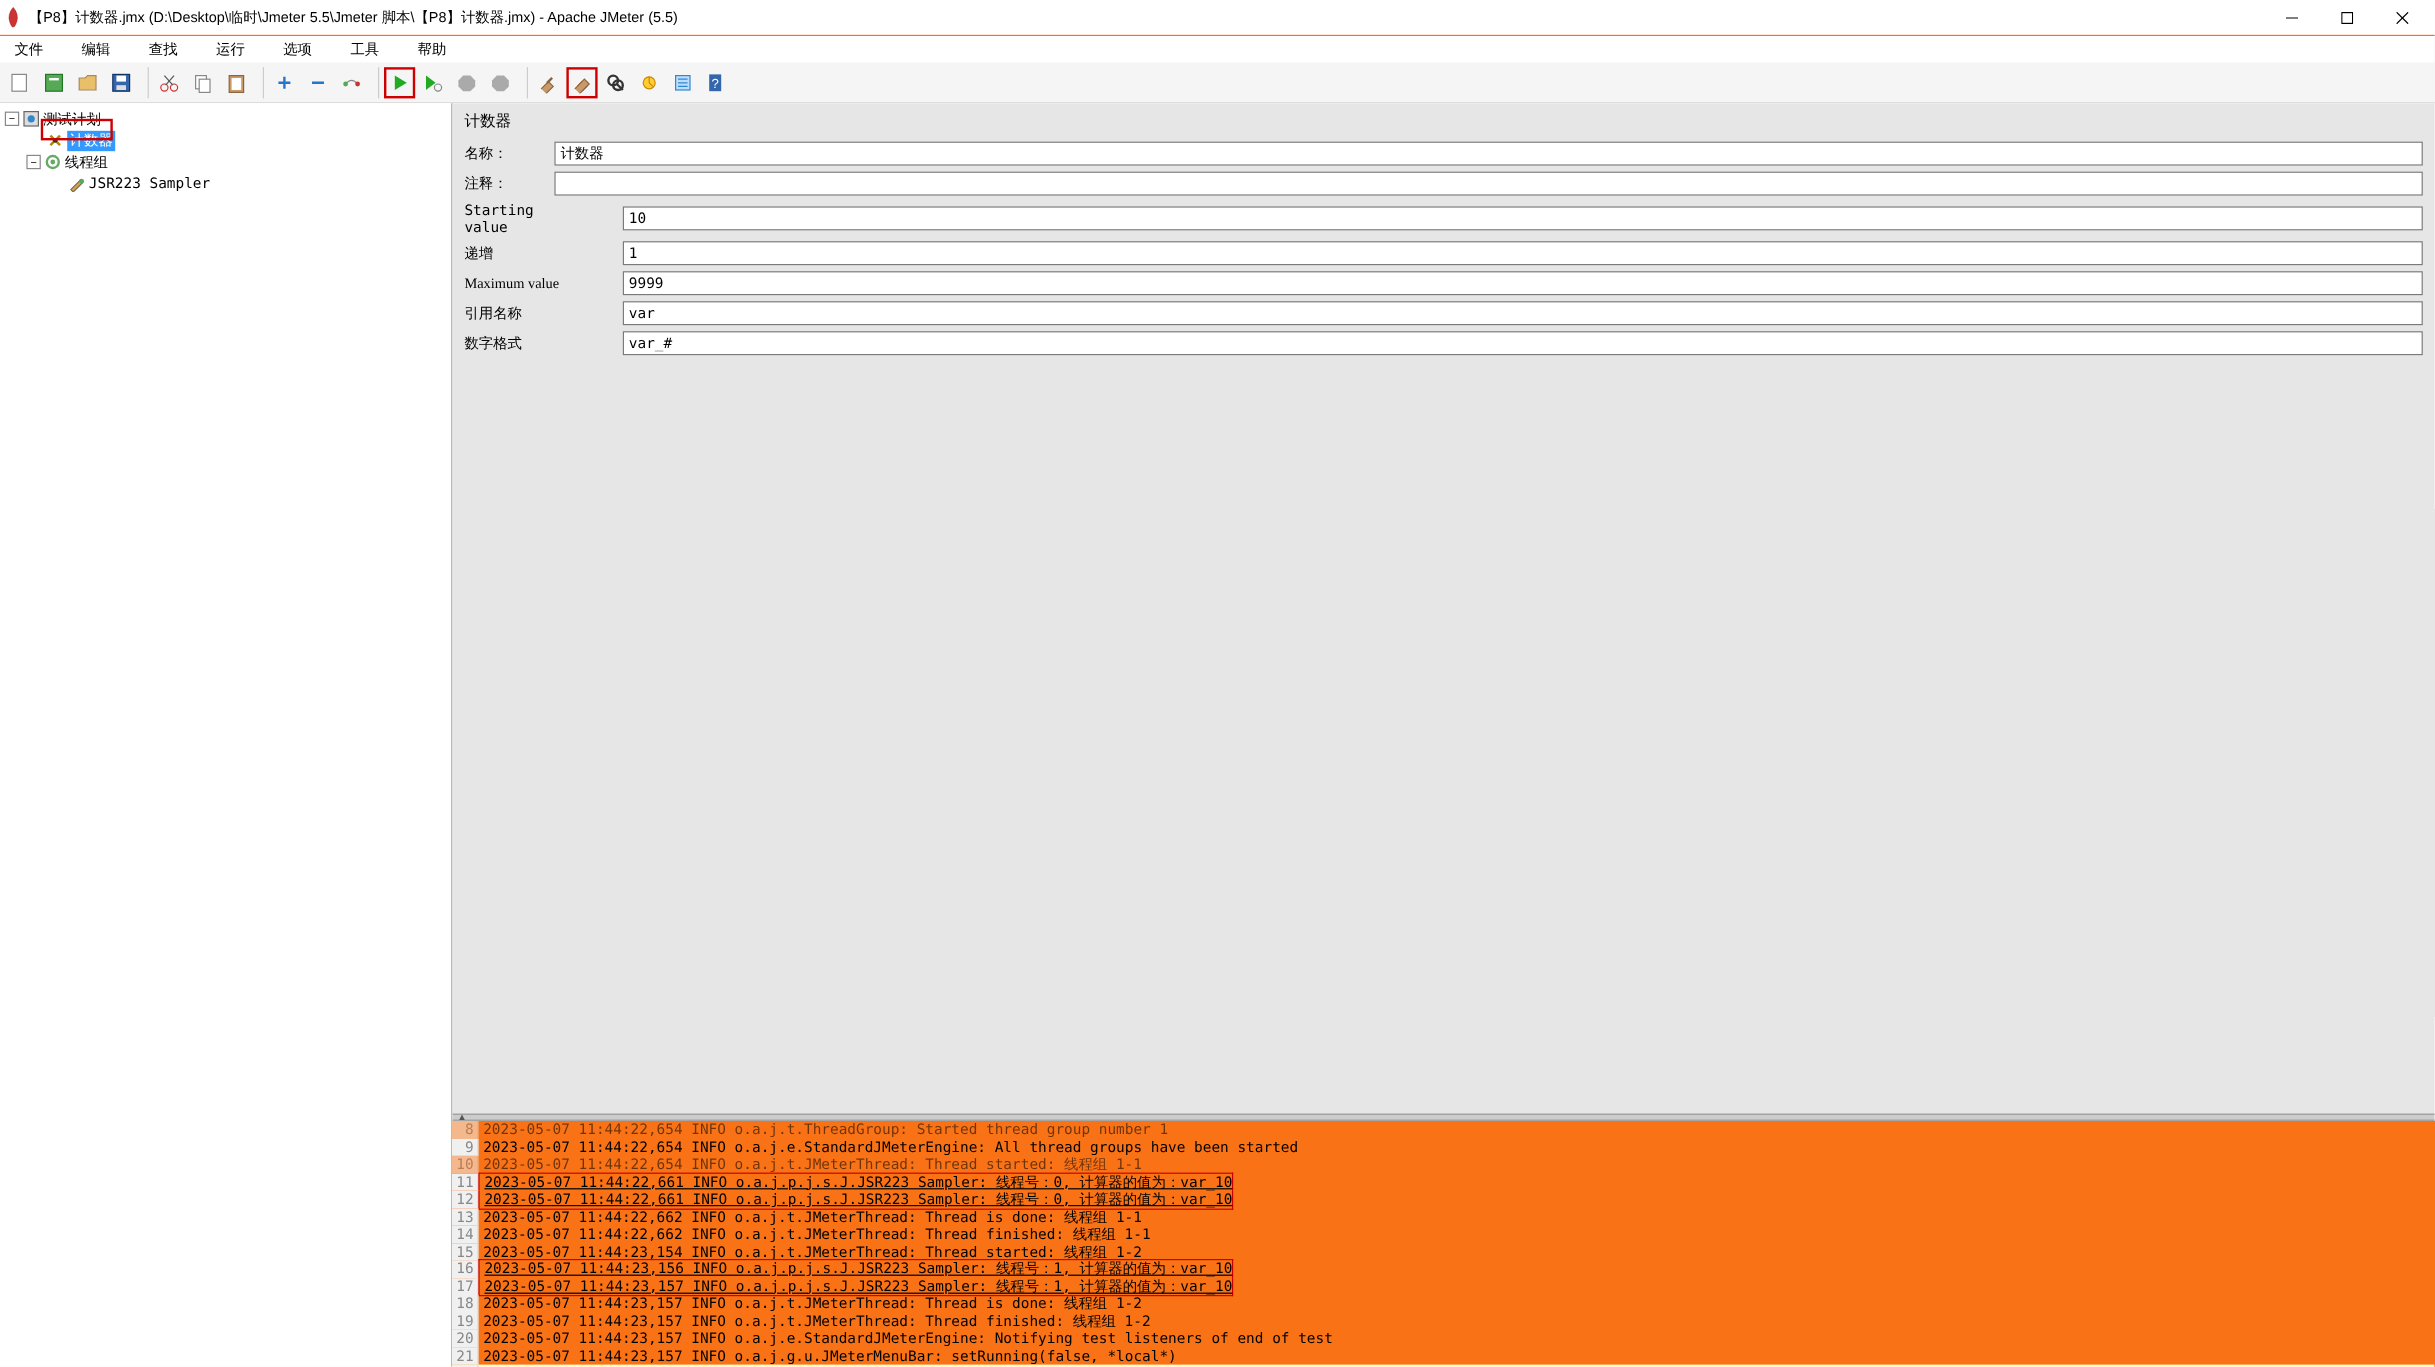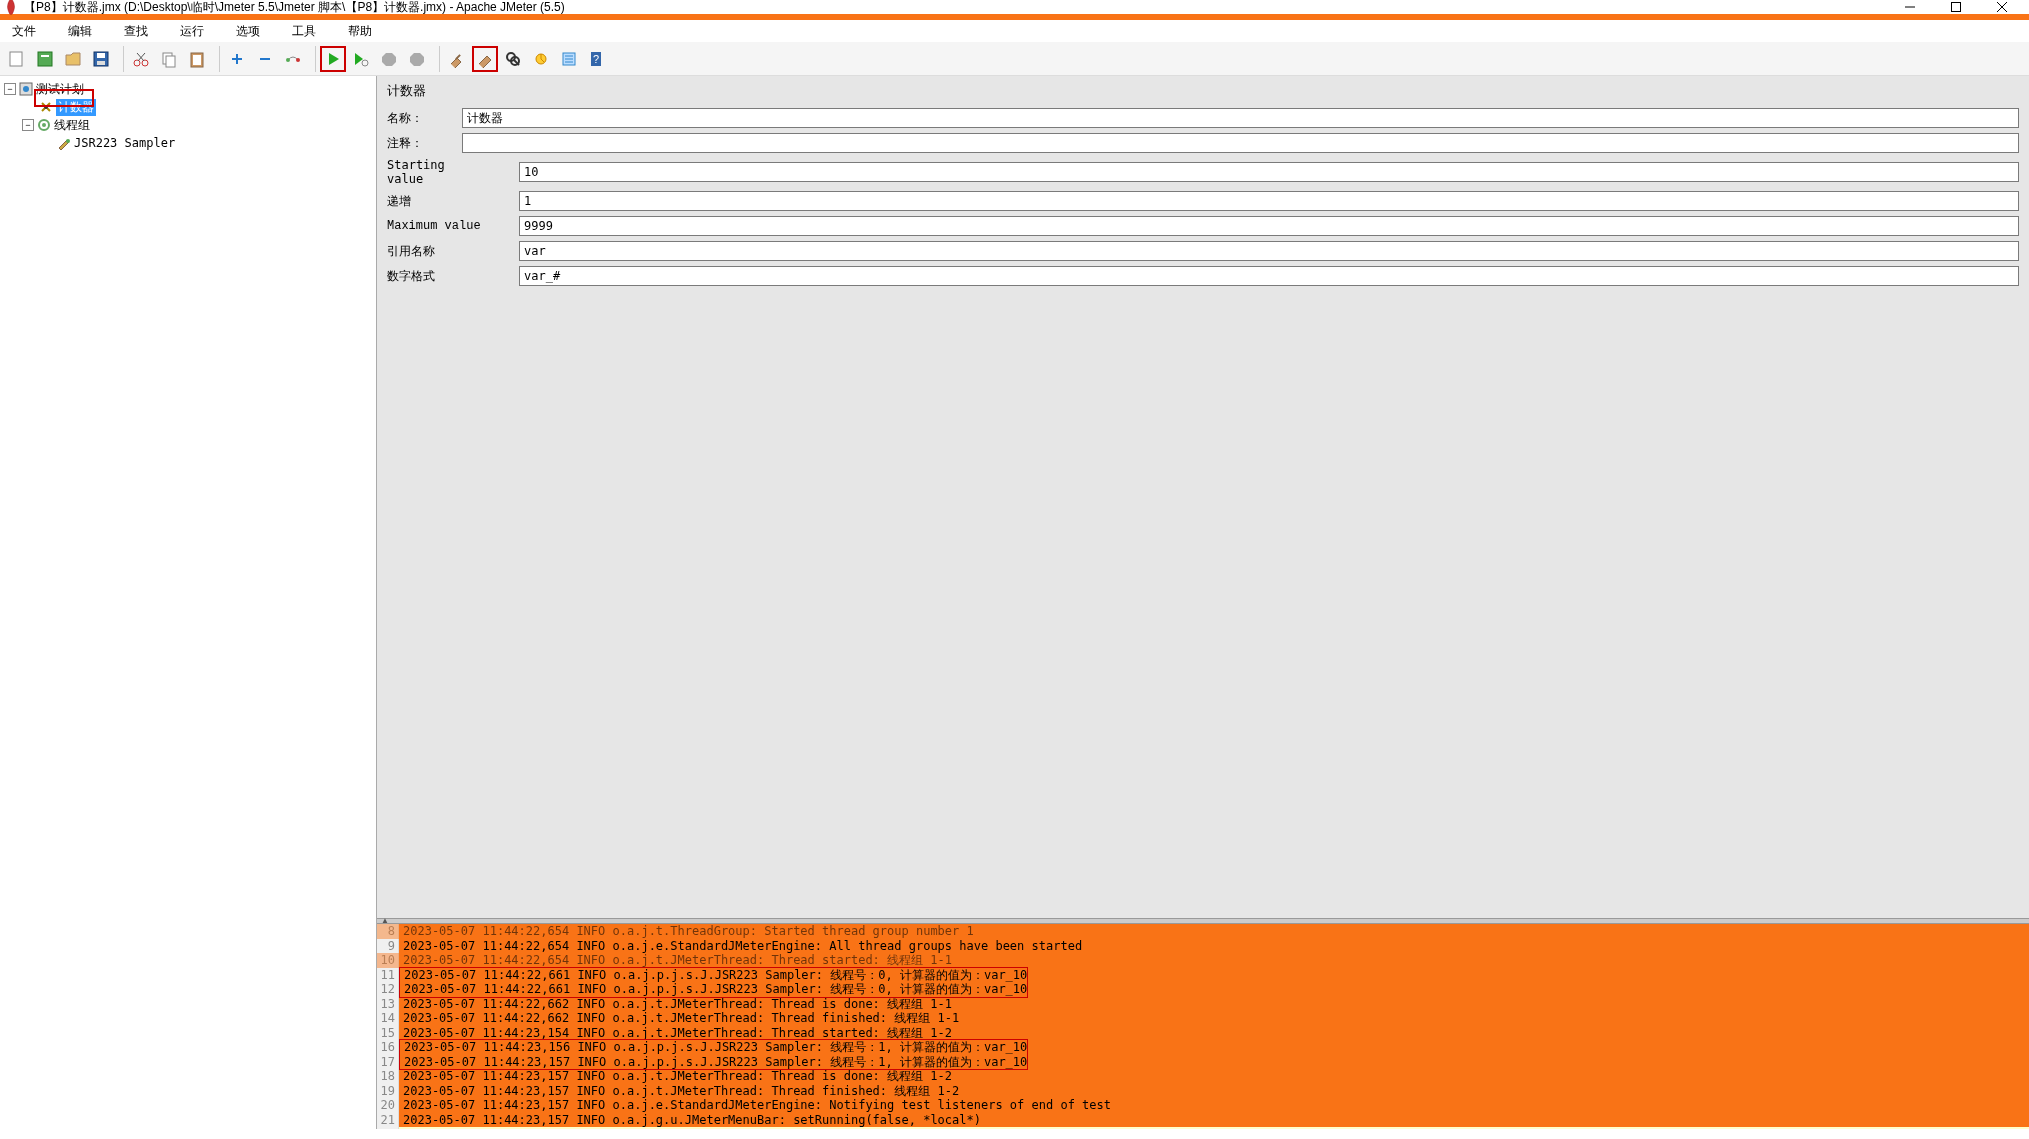--- a/index.html
+++ b/index.html
@@ -1,17 +1,17 @@
 <!DOCTYPE html>
 <html><head>
 <meta charset="utf-8">
 <style>
 * { box-sizing: border-box; margin: 0; padding: 0; }
 body { font-family: "Microsoft YaHei", Arial, sans-serif; font-size: 12px; background: #fff; color: #000; overflow: hidden; }
-.titlebar { height: 20px; display: flex; align-items: center; padding: 0 4px; background: #fff; border-bottom: 6px solid #f97316; }
+.titlebar { height: 30px; display: flex; align-items: center; padding: 0 4px; background: #fff; border-bottom: 1px solid #f97316; }
 .titlebar .feather { width: 14px; height: 18px; margin-right: 6px; }
 .titlebar-text { flex: 1; font-size: 12px; }
 .win-controls { display: flex; gap: 0; }
 .win-btn { width: 46px; height: 30px; display: flex; align-items: center; justify-content: center; cursor: pointer; }
 .menubar { height: 22px; display: flex; align-items: center; padding: 0 4px; gap: 16px; }
 .menubar .menu-item { padding: 2px 8px; cursor: pointer; }
 .toolbar { height: 34px; display: flex; align-items: center; padding: 2px 4px; gap: 2px; border-bottom: 1px solid #ddd; background: #f5f5f5; }
 .tbtn { width: 26px; height: 26px; display: flex; align-items: center; justify-content: center; cursor: pointer; border: 1px solid transparent; position: relative; }
 .tsep { width: 6px; height: 26px; border-right: 1px solid #ccc; margin: 0 2px; }
 .tbtn.hl { border: 2px solid #c00; }
@@ -31,21 +31,21 @@
 .form-row input[type=text] { flex: 1; height: 20px; border: 1px solid #7a7a7a; padding: 0 4px; font-family: monospace; font-size: 12px; background: #fff; }
 .chk-row { display: flex; align-items: center; margin: 4px 0; }
 .chk-row input { margin-right: 6px; }
 .chk-box-hl { border: 2px solid #c00; padding: 4px 6px 6px 4px; display: inline-block; margin-top: 4px; }
 .splitter { height: 6px; background: #ccc; border-top: 1px solid #999; border-bottom: 1px solid #999; cursor: ns-resize; position: relative; }
 .splitter::after { content: "▲"; font-size: 8px; position: absolute; left: 4px; top: -3px; color: #555; }
 .log-area { height: 205px; background: #f97316; overflow: auto; font-family: Consolas, monospace; font-size: 12px; white-space: nowrap; }
 .log-gutter { display: inline-block; width: 22px; text-align: right; background: #f0f0f0; color: #888; padding-right: 3px; border-right: 1px solid #ddd; user-select: none; }
 .log-line { display: block; line-height: 14.5px; }
 .log-text { padding-left: 4px; }
-.log-hl { border: 1px solid #c00; display: inline-block; margin: -1px 0; }
+.log-hl { border: 1px solid #c00; display: inline-block; margin: -1px 0; text-decoration: underline; }
 .log-cursor { background: #ffffcc; display: inline-block; width: 100%; }
 svg { display: block; }
 </style>
 </head>
 <body>
 
 <div class="titlebar">
   <svg class="feather" viewBox="0 0 14 18">
       <path d="M7 0 Q2 6 4 12 Q6 18 7 16 Q8 18 10 12 Q12 6 7 0" fill="#c33" stroke="#800" stroke-width="0.3"></path>
     </svg>
@@ -267,21 +267,21 @@
       </div>
       <div class="form-row">
         <label style="font-family:monospace;">Starting value</label>
         <input type="text" value="10" style="">
       </div>
       <div class="form-row">
         <label>递增</label>
         <input type="text" value="1" style="">
       </div>
       <div class="form-row">
-        <label style="font-family:Liberation Mono, monospace;">Maximum value</label>
+        <label style="font-family:Liberation Serif, serif;">Maximum value</label>
         <input type="text" value="9999" style="">
       </div>
       <div class="form-row">
         <label>引用名称</label>
         <input type="text" value="var" style="">
       </div>
       <div class="form-row">
         <label>数字格式</label>
         <input type="text" value="var_#" style="">
       </div>

